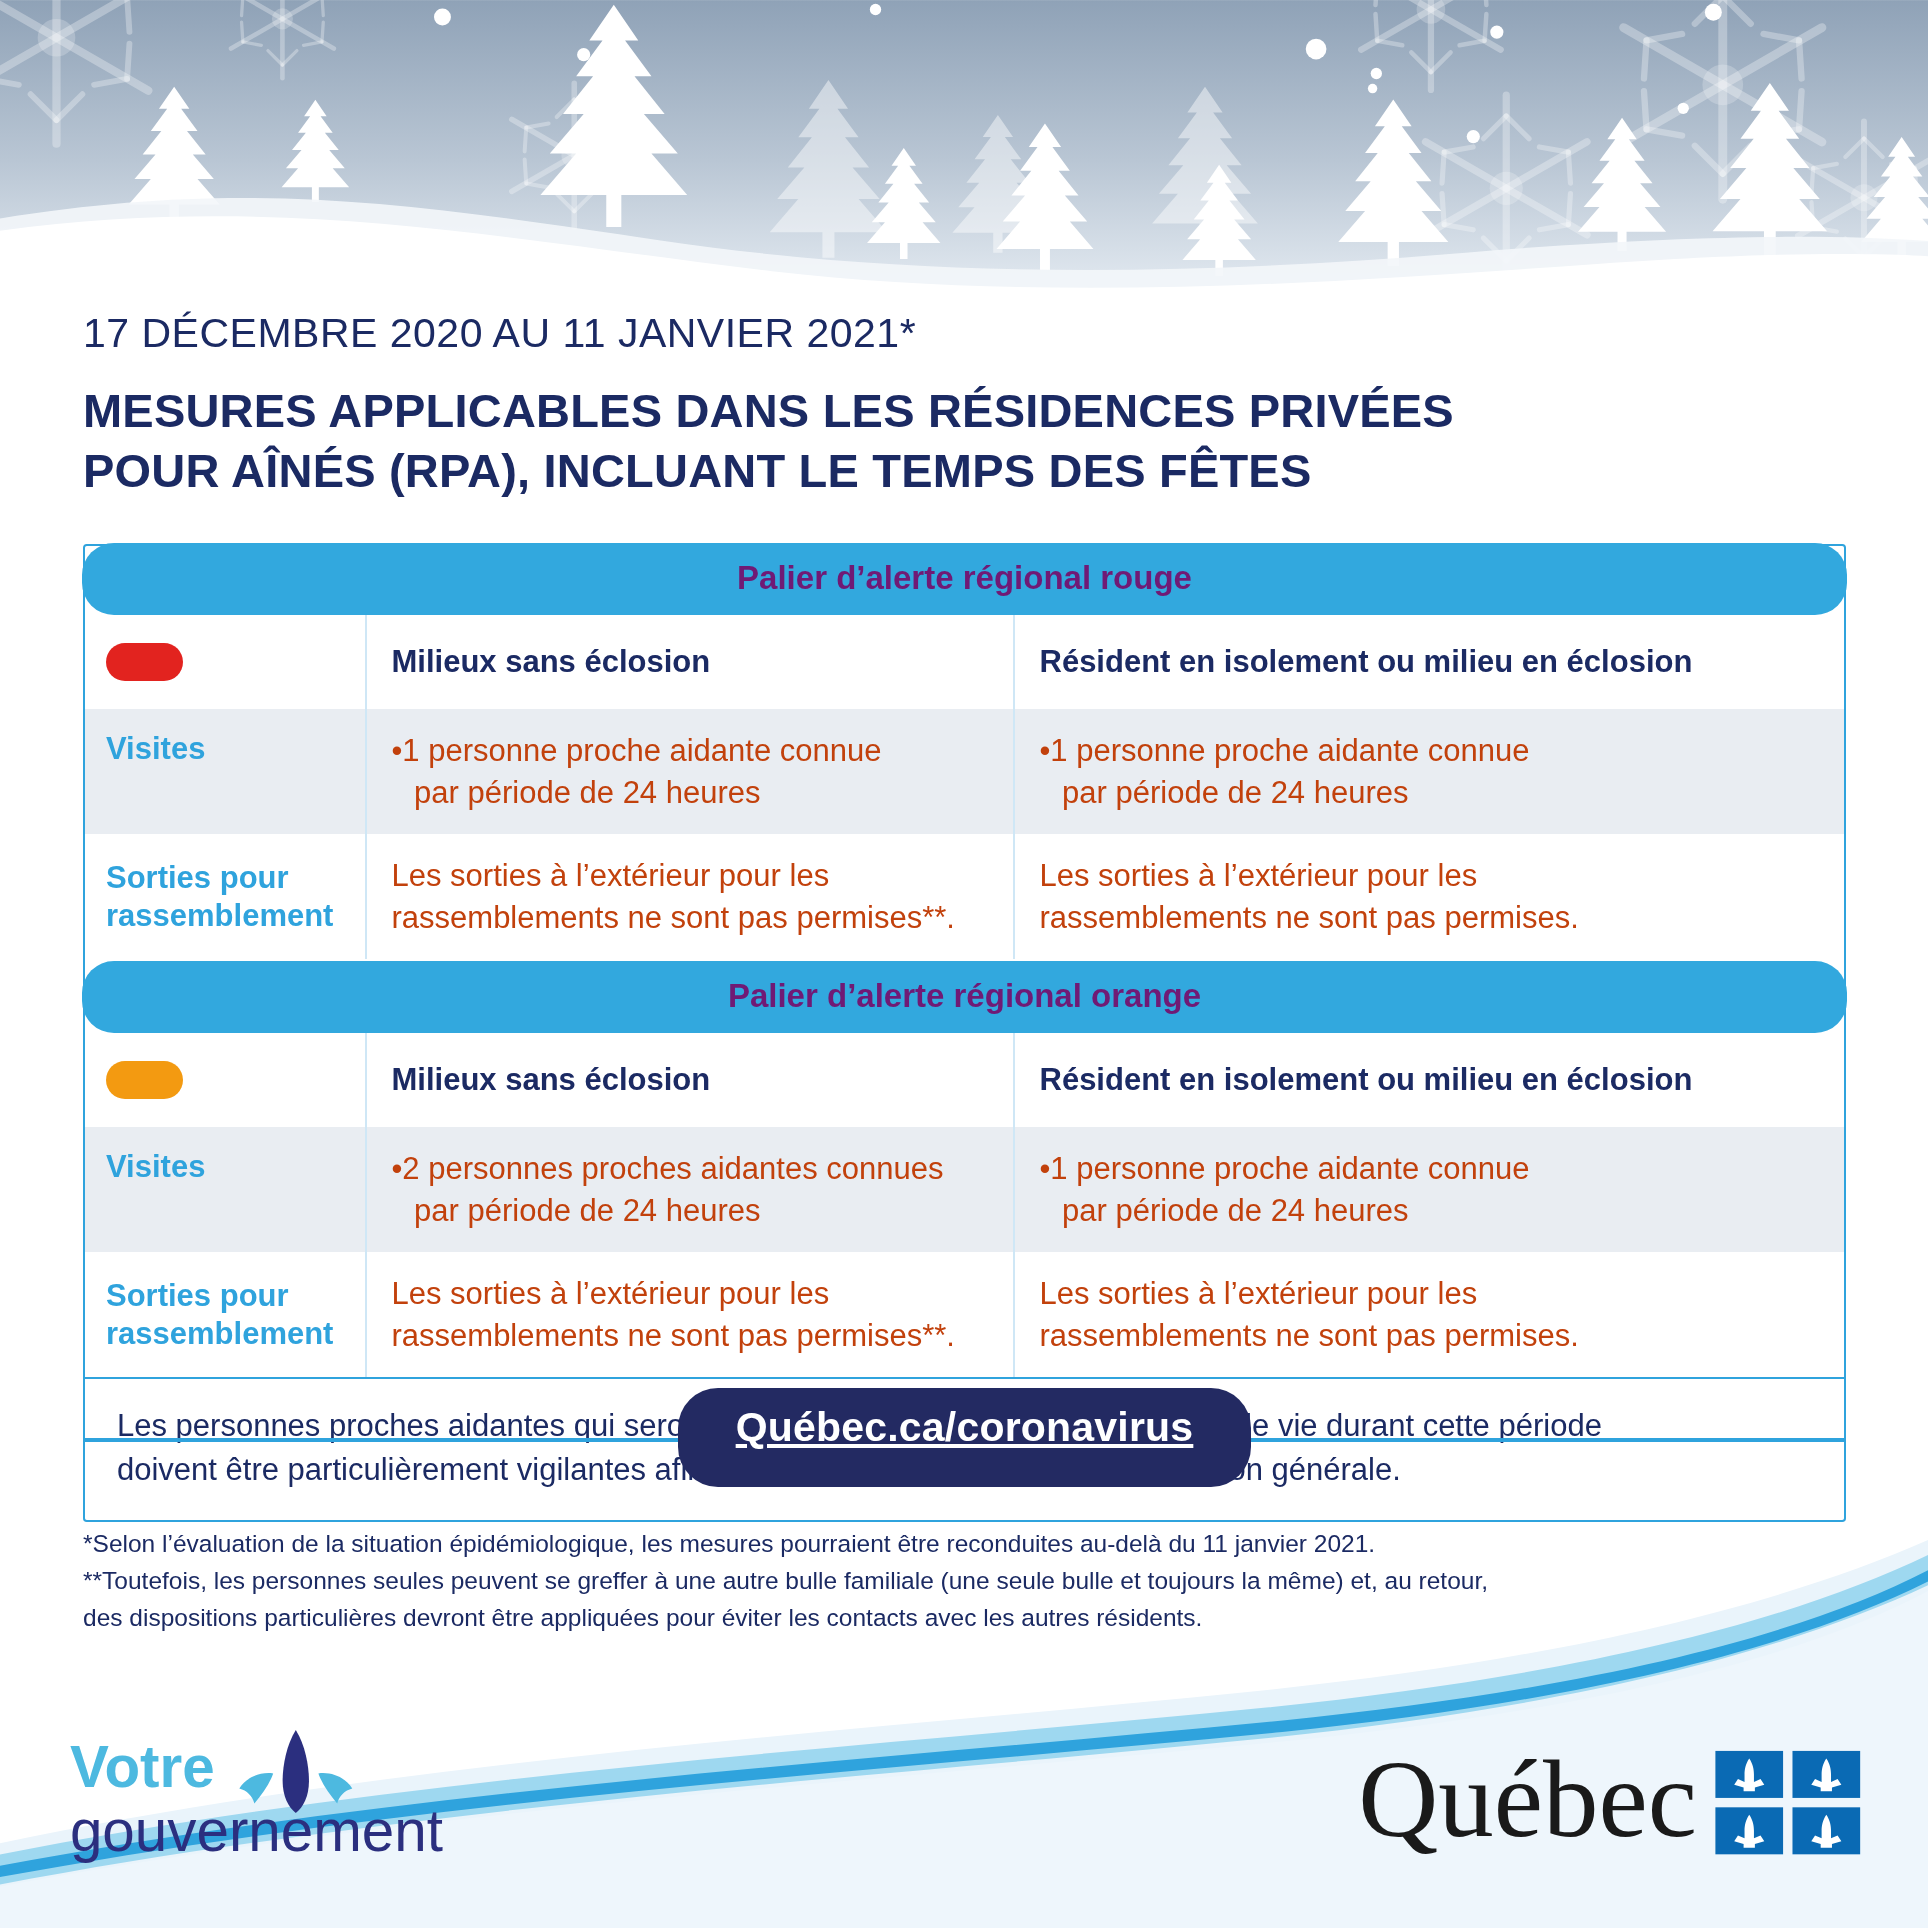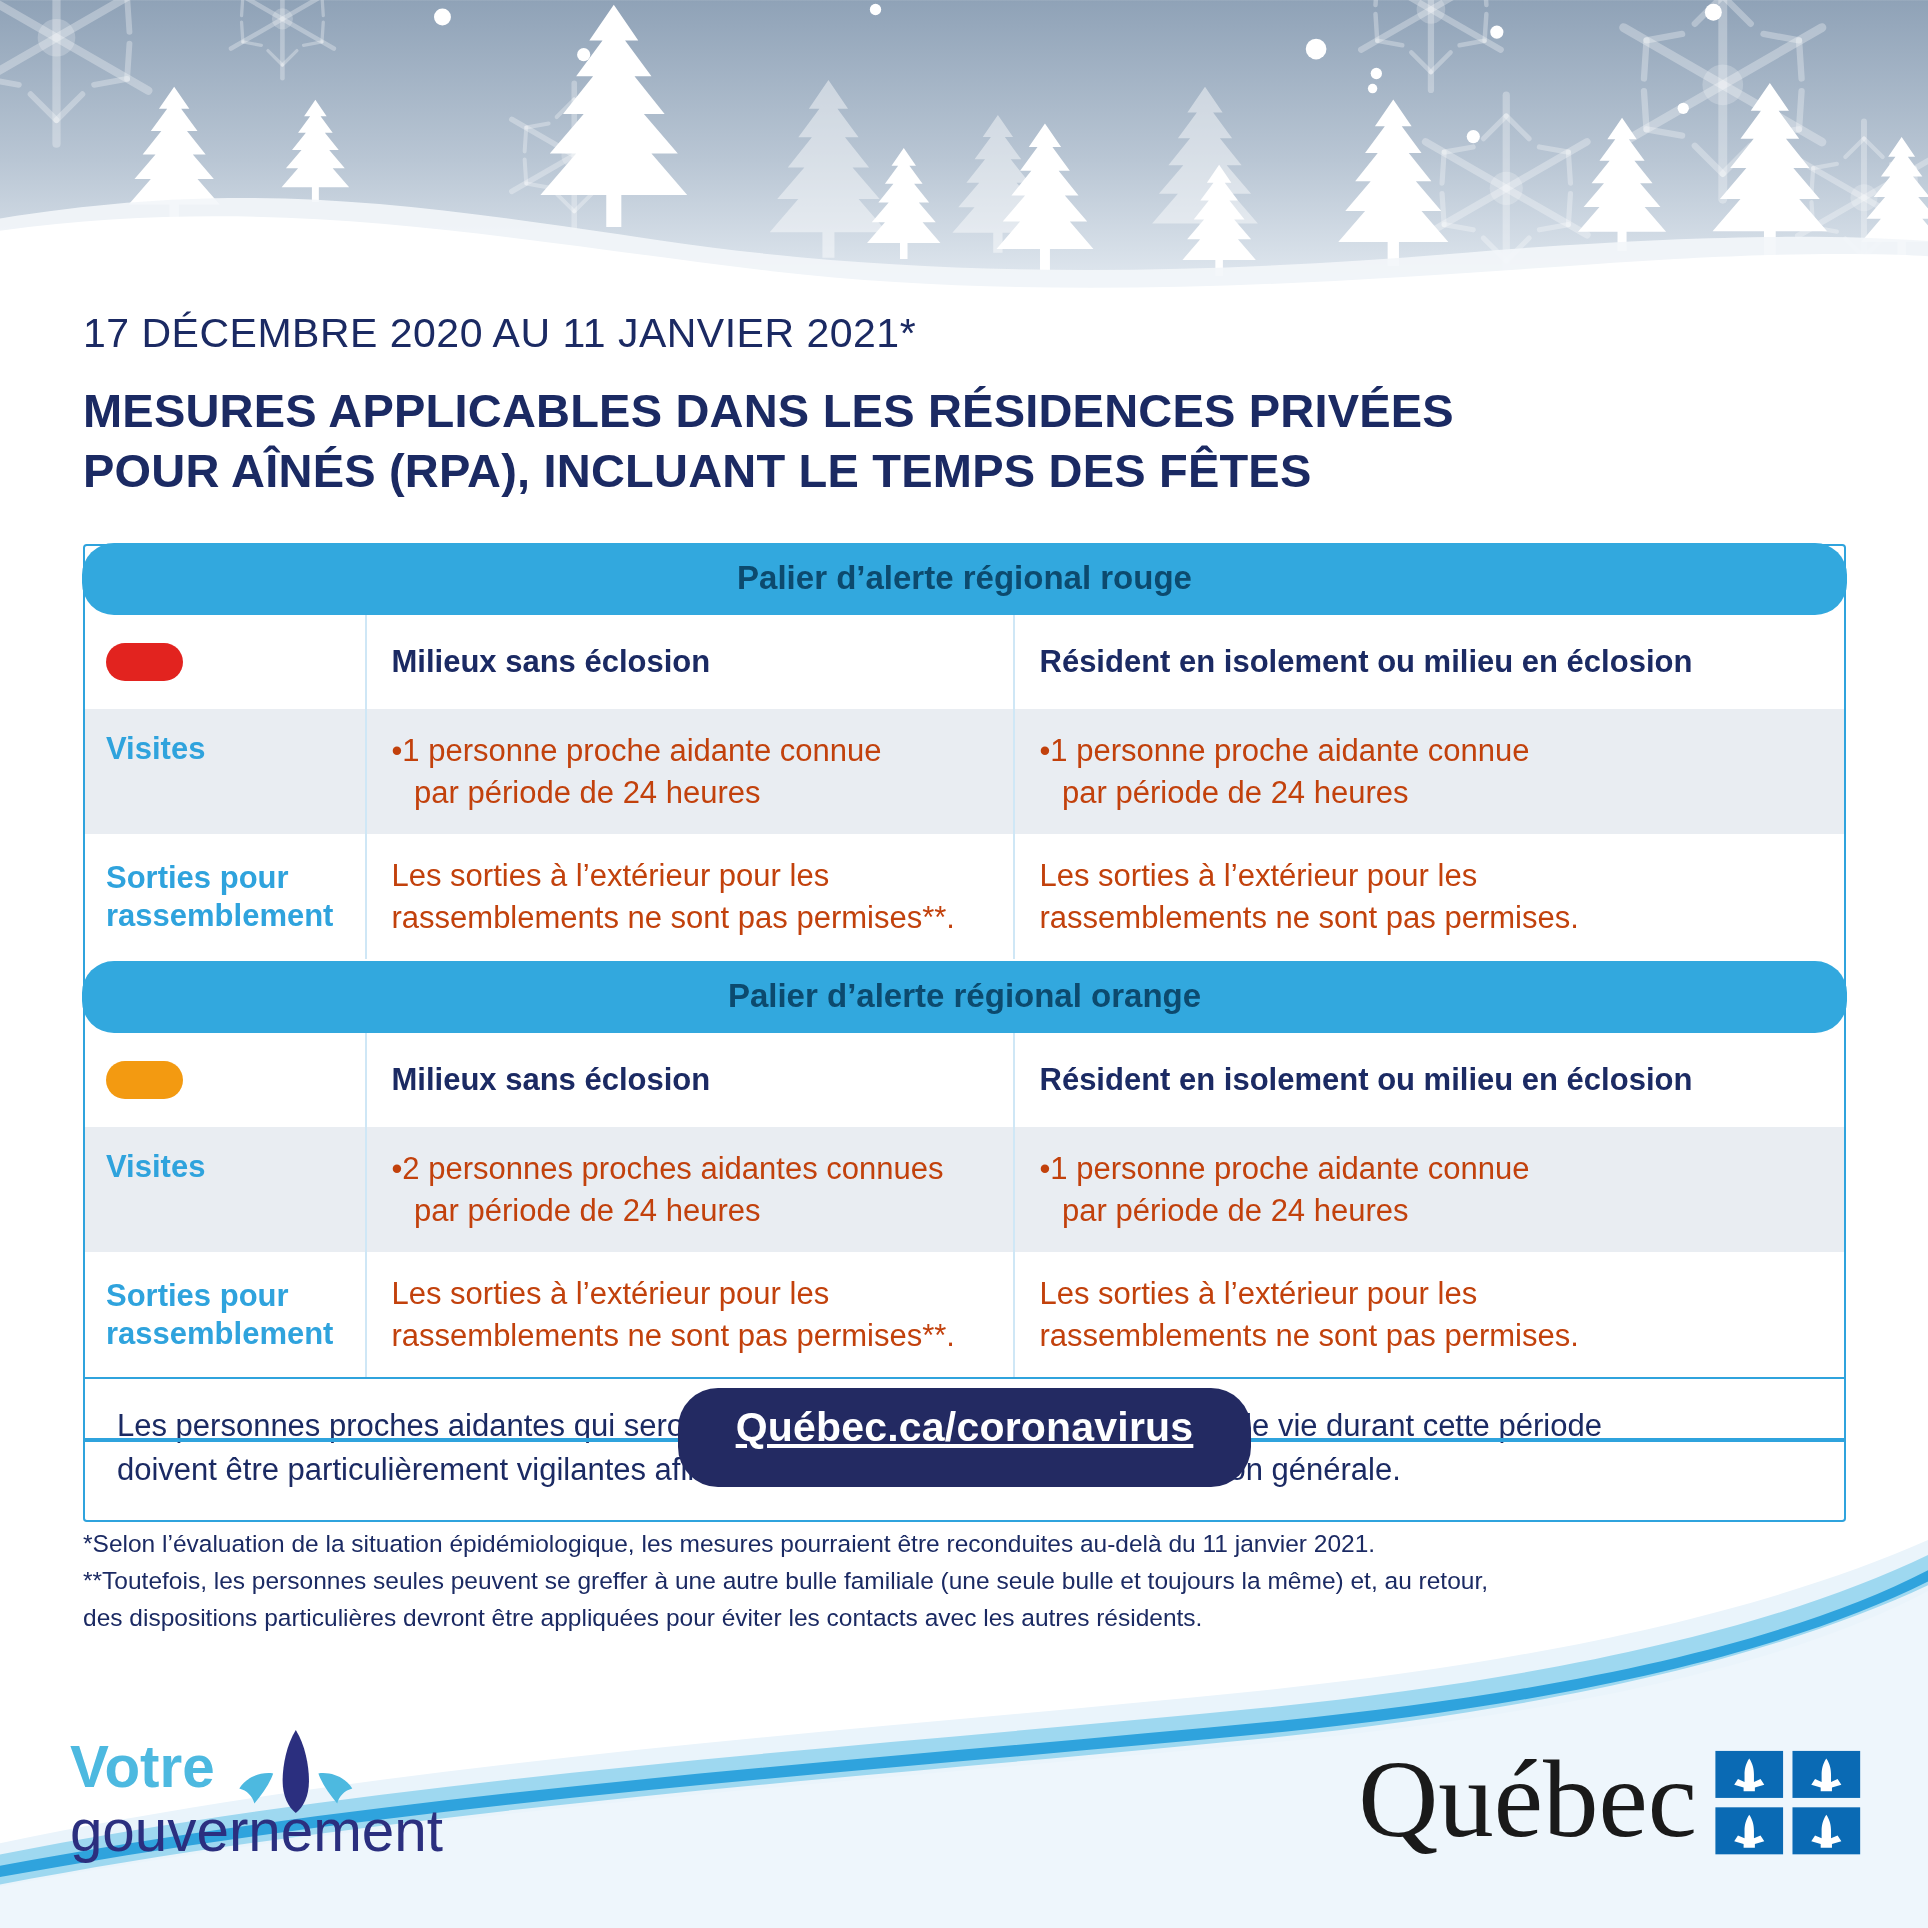--- a/index.html
+++ b/index.html
@@ -52,21 +52,21 @@
     left: 83px;
     top: 544px;
     width: 1763px;
     border: 2.8px solid #2fa3dd;
     border-radius: 3.8px;
     background: #ffffff;
   }
 
   .banner {
     background: #32a8de;
-    color: #0c4a6e;
+    color: #701a75;
     font-size: 33px;
     font-weight: 700;
     text-align: center;
     padding: 16px 0 18px;
     border-radius: 32px;
     margin: -2.8px -2.8px 0 -2.8px;
     position: relative;
     z-index: 2;
   }
   .banner.second { margin-top: 1.9px; }

